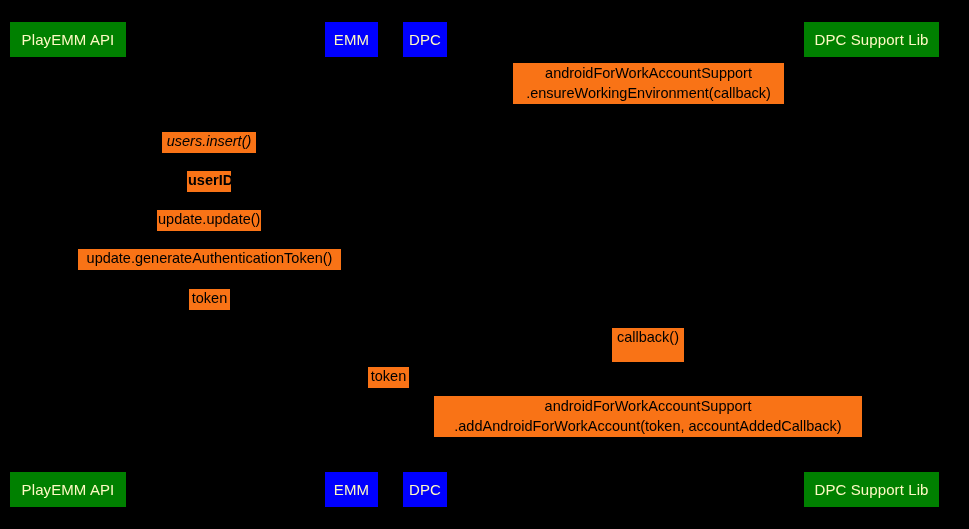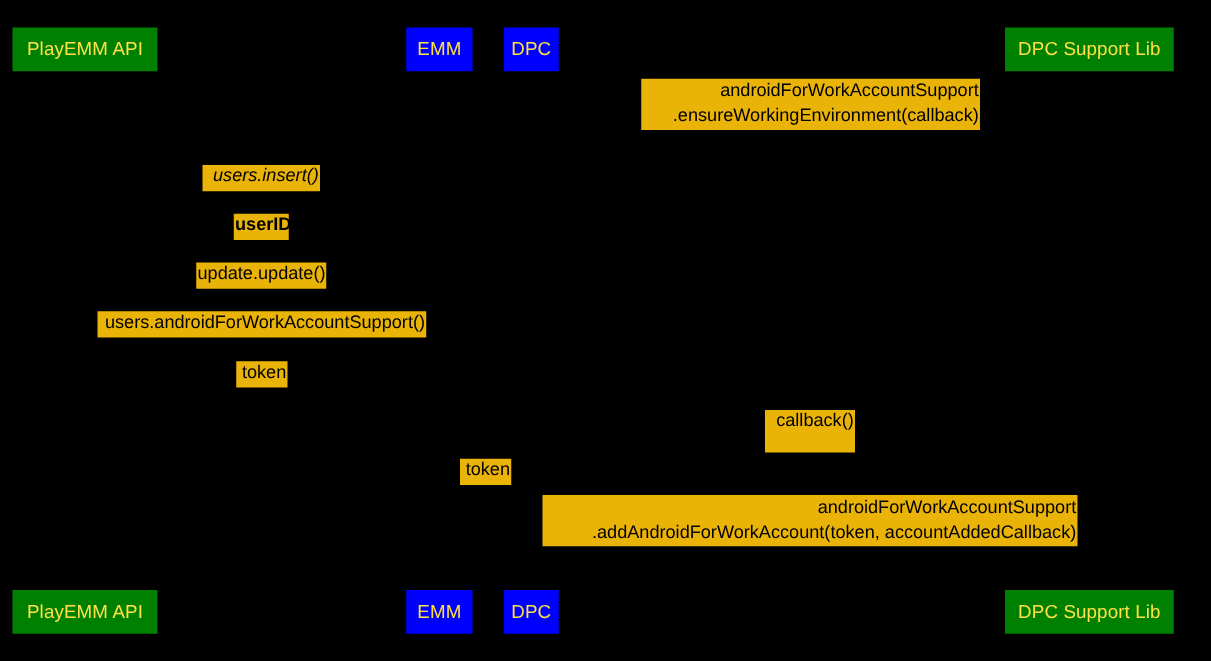--- a/index.html
+++ b/index.html
@@ -14,21 +14,21 @@
     background: #000000;
     overflow: hidden;
     font-family: "Liberation Sans", sans-serif;
   }
   .participant-box {
     position: absolute;
     box-sizing: border-box;
     display: flex;
     align-items: center;
     justify-content: center;
-    color: #fde047;
+    color: #fef9c3;
     font-size: 15px;
     line-height: 1;
     letter-spacing: 0.1px;
     white-space: nowrap;
     user-select: none;
   }
   .participant-box.green { background: #008000; }
   .participant-box.blue  { background: #0000ff; justify-content: center; }
 
   .lifeline {
@@ -39,25 +39,25 @@
 
   .msg-arrow {
     position: absolute;
     height: 1px;
     background: #000000;
   }
 
   .msg-label {
     position: absolute;
     box-sizing: border-box;
-    background: #eab308;
+    background: #f97316;
     color: #000000;
     font-size: 14.5px;
     line-height: 19px;
-    text-align: right;
+    text-align: center;
     white-space: pre;
     padding: 0 1px;
     user-select: none;
   }
   .msg-label.two-line {
     line-height: 20px;
     padding-top: 0px;
   }
 </style>
 </head>
@@ -95,21 +95,21 @@
 
   <div class="msg-label two-line" style="left:513px; top:63px; width:271px; height:41px;">androidForWorkAccountSupport
 .ensureWorkingEnvironment(callback)</div>
 
   <div class="msg-label" style="left:162px; top:132px; width:94px; height:21px;font-style:italic;">users.insert()</div>
 
   <div class="msg-label" style="left:187px; top:171px; width:44px; height:21px;font-weight:bold;">userID</div>
 
   <div class="msg-label" style="left:157px; top:210px; width:104px; height:21px;">update.update()</div>
 
-  <div class="msg-label" style="left:78px; top:249px; width:263px; height:21px;">users.androidForWorkAccountSupport()</div>
+  <div class="msg-label" style="left:78px; top:249px; width:263px; height:21px;">update.generateAuthenticationToken()</div>
 
   <div class="msg-label" style="left:189px; top:289px; width:41px; height:21px;">token</div>
 
   <div class="msg-label" style="left:612px; top:328px; width:72px; height:34px;">callback()</div>
 
   <div class="msg-label" style="left:368px; top:367px; width:41px; height:21px;">token</div>
 
   <div class="msg-label two-line" style="left:434px; top:396px; width:428px; height:41px;">androidForWorkAccountSupport
 .addAndroidForWorkAccount(token, accountAddedCallback)</div>
 

